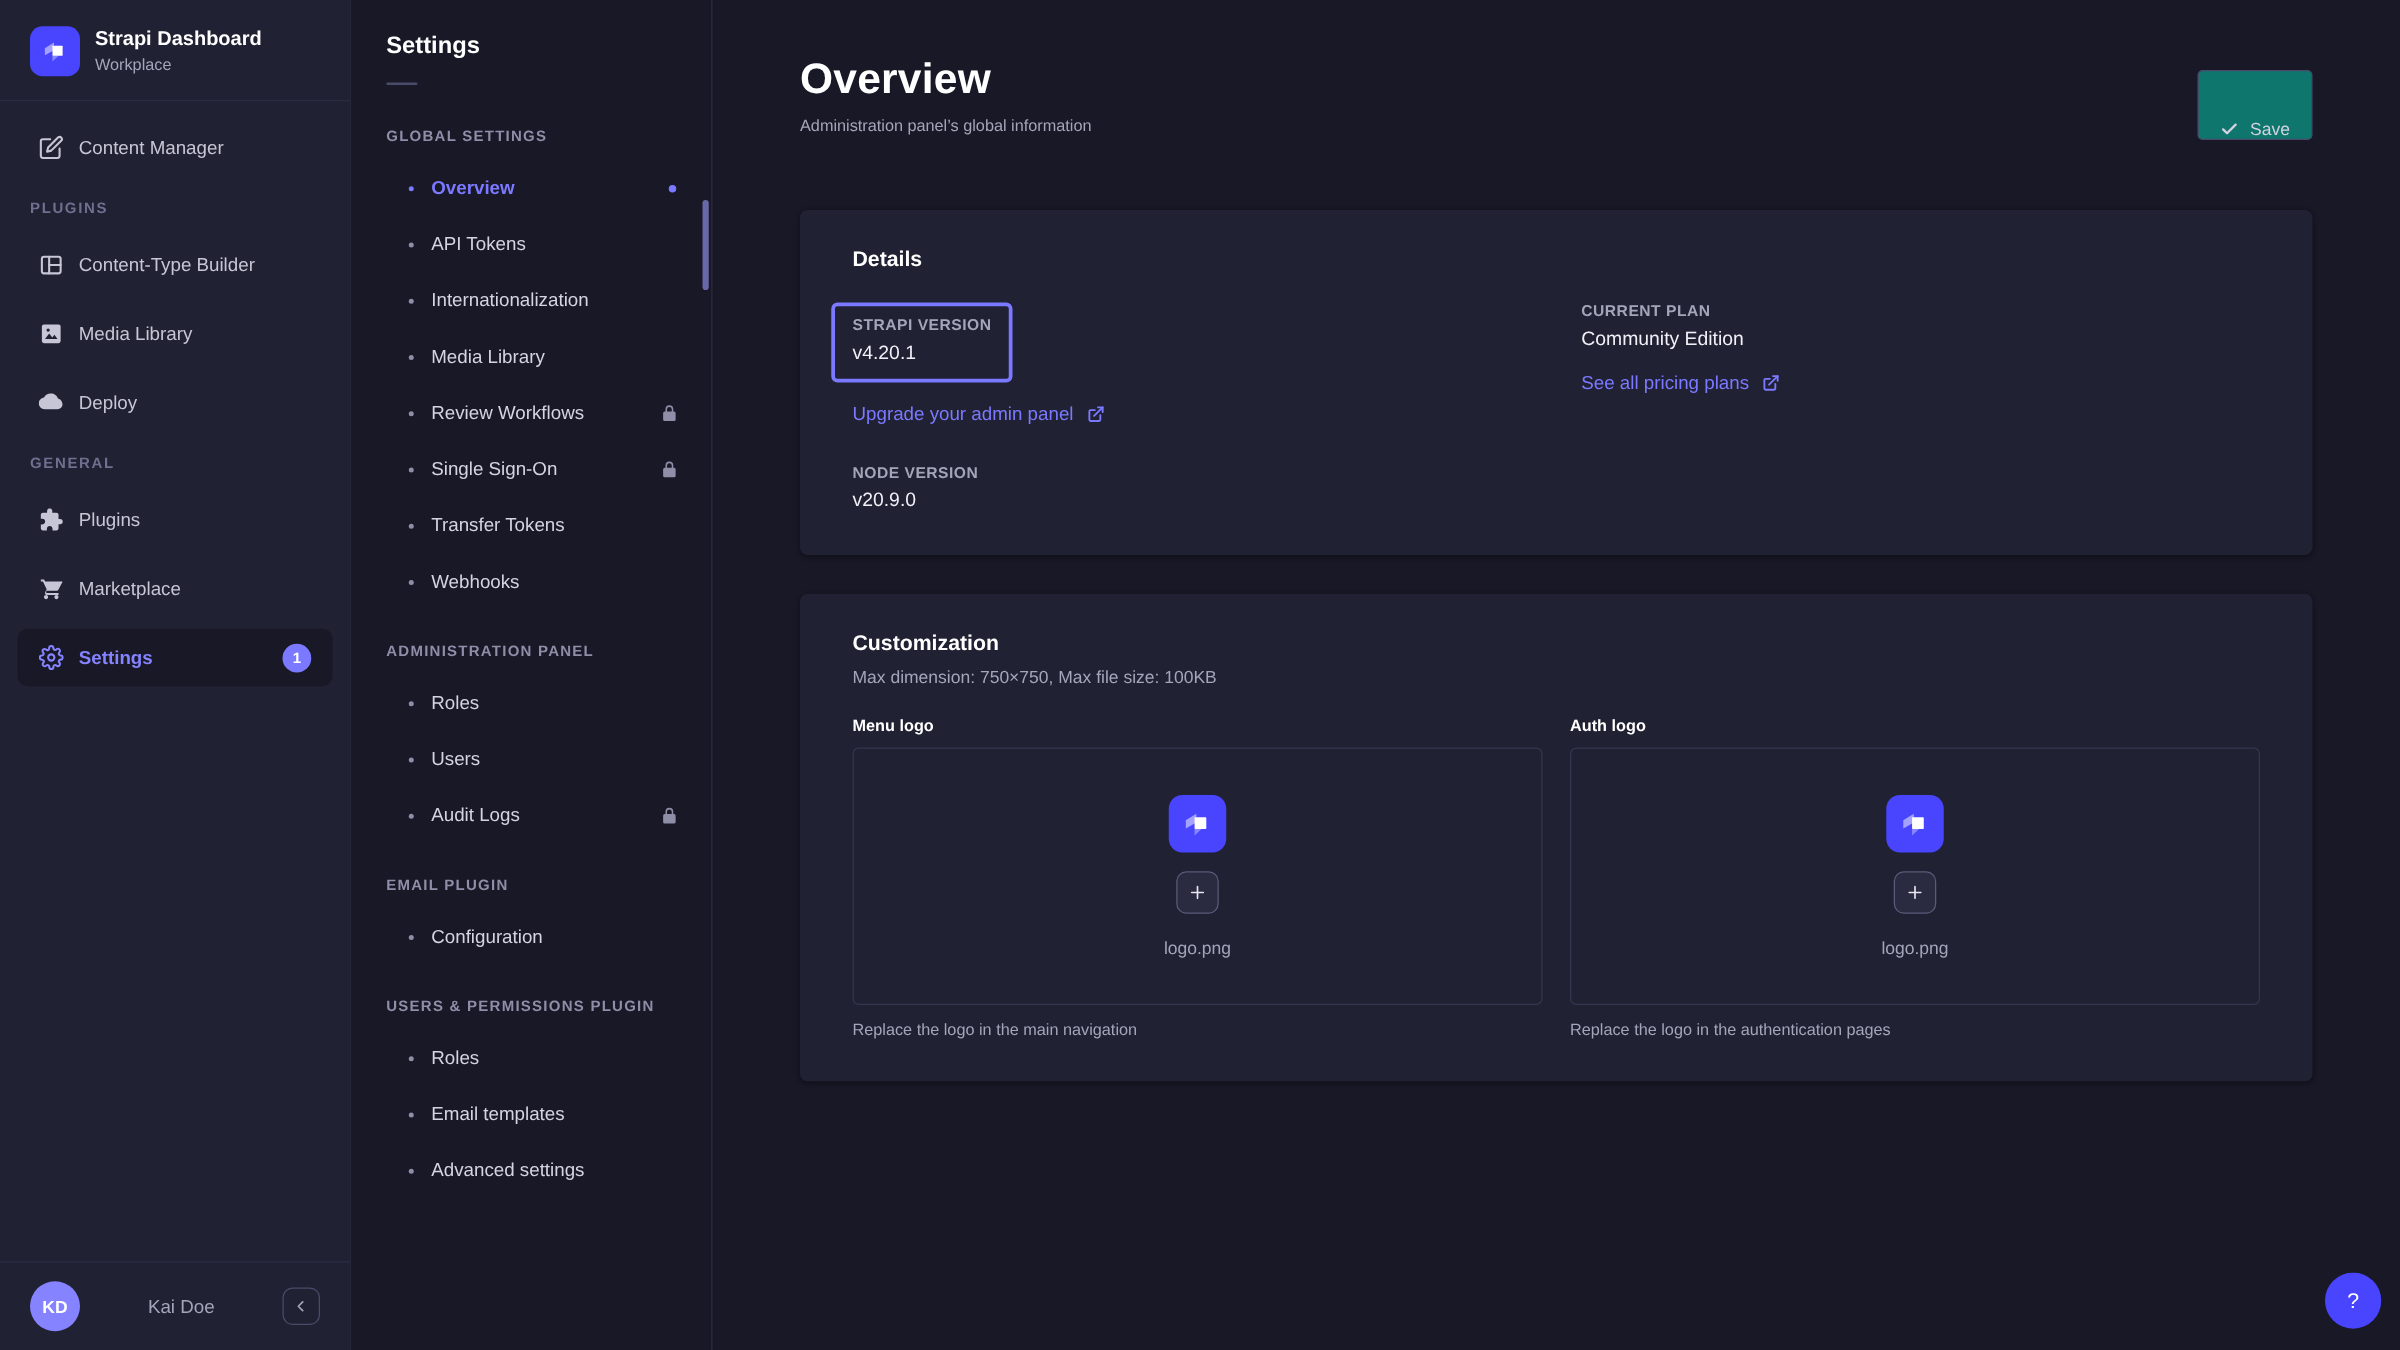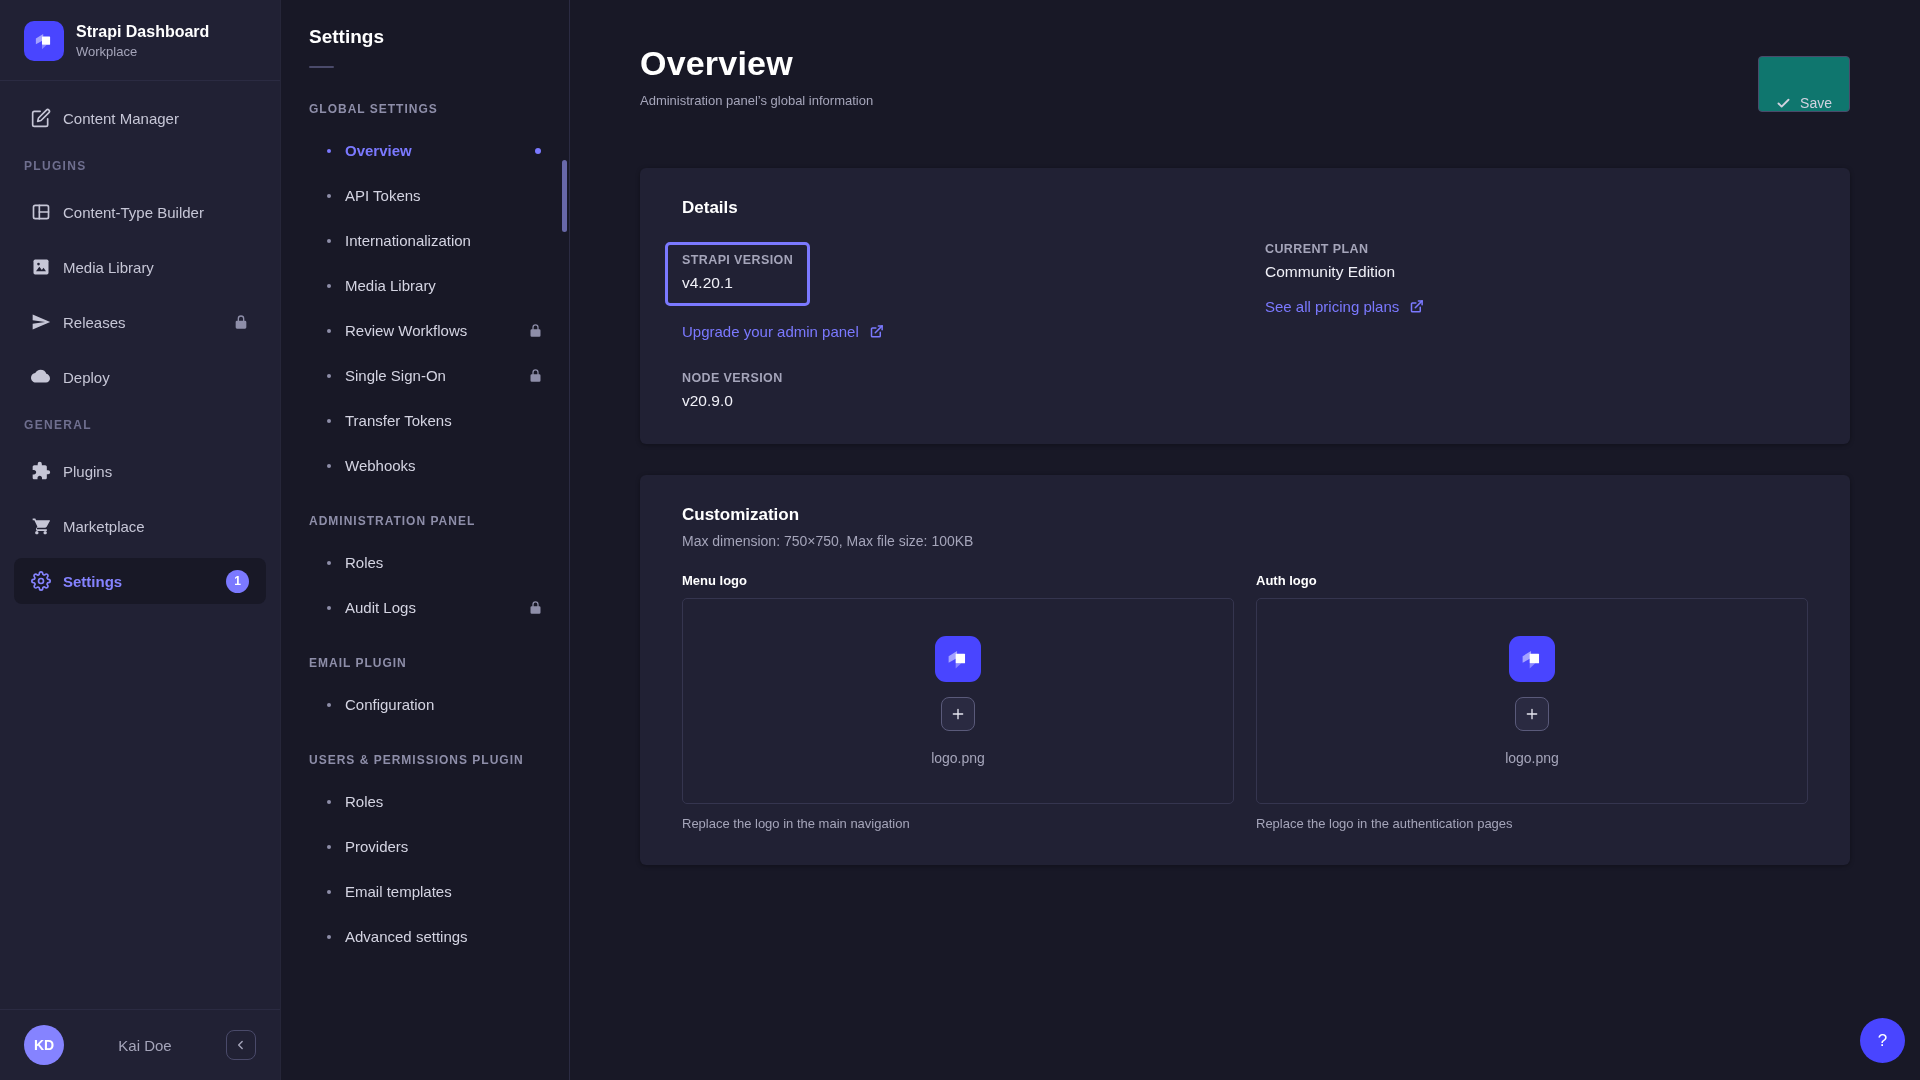--- a/index.html
+++ b/index.html
@@ -122,31 +122,20 @@
     <div class="nav-item">
       <svg viewBox="0 0 24 24">
           <path fill="currentColor" d="M19 3H5a2 2 0 0 0-2 2v14a2 2 0 0 0 2 2h14a2 2 0 0 0 2-2V5a2 2 0 0 0-2-2Z"></path>
           <path d="M6 17l4-5.2 3 3.7 2-2.5 3 4Z" fill="#212134"></path>
           <circle cx="9" cy="8.5" r="1.6" fill="#212134"></circle>
         </svg>
       <span class="nav-label">Media Library</span>
     </div>
     <div class="nav-item">
       <svg viewBox="0 0 24 24">
-          <path fill="currentColor" d="M2.01 21 23 12 2.01 3 2 10l15 2-15 2Z"></path>
-        </svg>
-      <span class="nav-label">Releases</span>
-      <span class="nav-lock">
-          <svg viewBox="0 0 24 24">
-            <path fill="currentColor" d="M18 10h-1V7A5 5 0 0 0 7 7v3H6a2 2 0 0 0-2 2v8a2 2 0 0 0 2 2h12a2 2 0 0 0 2-2v-8a2 2 0 0 0-2-2Zm-9-3a3 3 0 0 1 6 0v3H9Z"></path>
-          </svg>
-        </span>
-    </div>
-    <div class="nav-item">
-      <svg viewBox="0 0 24 24">
           <path fill="currentColor" d="M19.35 10.54C18.67 7.59 15.64 5.5 12 5.5c-2.89 0-5.4 1.64-6.65 4.04C2.34 9.86 0 12.41 0 15.5 0 18.81 2.69 21.5 6 21.5h13c2.76 0 5-2.24 5-5 0-2.64-2.05-5.78-4.65-5.96Z" transform="scale(0.95) translate(0,-2)"></path>
         </svg>
       <span class="nav-label">Deploy</span>
     </div>
 
     <div class="nav-section-title">GENERAL</div>
 
     <div class="nav-item">
       <svg viewBox="0 0 24 24">
           <path fill="currentColor" d="M20.5 11H19V7c0-1.1-.9-2-2-2h-4V3.5a2.5 2.5 0 0 0-5 0V5H4c-1.1 0-2 .9-2 2v3.8h1.5c1.5 0 2.7 1.2 2.7 2.7S5 16.2 3.5 16.2H2V20c0 1.1.9 2 2 2h3.8v-1.5c0-1.5 1.2-2.7 2.7-2.7 1.5 0 2.7 1.2 2.7 2.7V22H17c1.1 0 2-.9 2-2v-4h1.5a2.5 2.5 0 0 0 0-5Z"></path>
@@ -229,42 +218,42 @@
     <span>Webhooks</span>
   </div>
 
   <div class="sub-section-title">ADMINISTRATION PANEL</div>
   <div class="sub-item">
     <span class="sub-bullet"></span>
     <span>Roles</span>
   </div>
   <div class="sub-item">
     <span class="sub-bullet"></span>
+    <span>Users</span>
+  </div>
+  <div class="sub-item">
+    <span class="sub-bullet"></span>
     <span>Audit Logs</span>
     <span class="sub-lock">
         <svg viewBox="0 0 24 24">
           <path fill="currentColor" d="M18 10h-1V7A5 5 0 0 0 7 7v3H6a2 2 0 0 0-2 2v8a2 2 0 0 0 2 2h12a2 2 0 0 0 2-2v-8a2 2 0 0 0-2-2Zm-9-3a3 3 0 0 1 6 0v3H9Z"></path>
         </svg>
       </span>
   </div>
 
   <div class="sub-section-title">EMAIL PLUGIN</div>
   <div class="sub-item">
     <span class="sub-bullet"></span>
     <span>Configuration</span>
   </div>
 
   <div class="sub-section-title">USERS &amp; PERMISSIONS PLUGIN</div>
   <div class="sub-item">
     <span class="sub-bullet"></span>
     <span>Roles</span>
-  </div>
-  <div class="sub-item">
-    <span class="sub-bullet"></span>
-    <span>Providers</span>
   </div>
   <div class="sub-item">
     <span class="sub-bullet"></span>
     <span>Email templates</span>
   </div>
   <div class="sub-item">
     <span class="sub-bullet"></span>
     <span>Advanced settings</span>
   </div>
 

